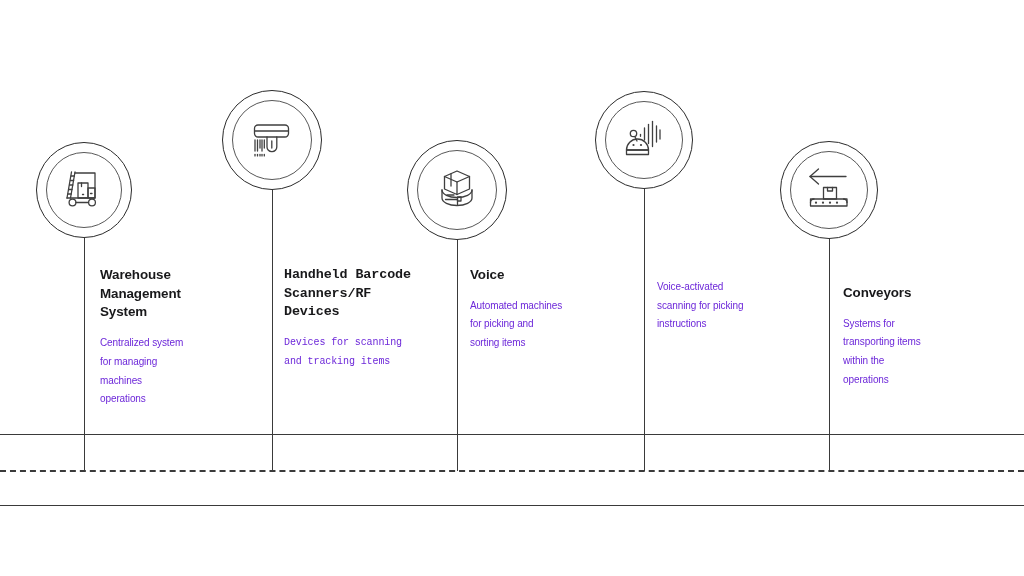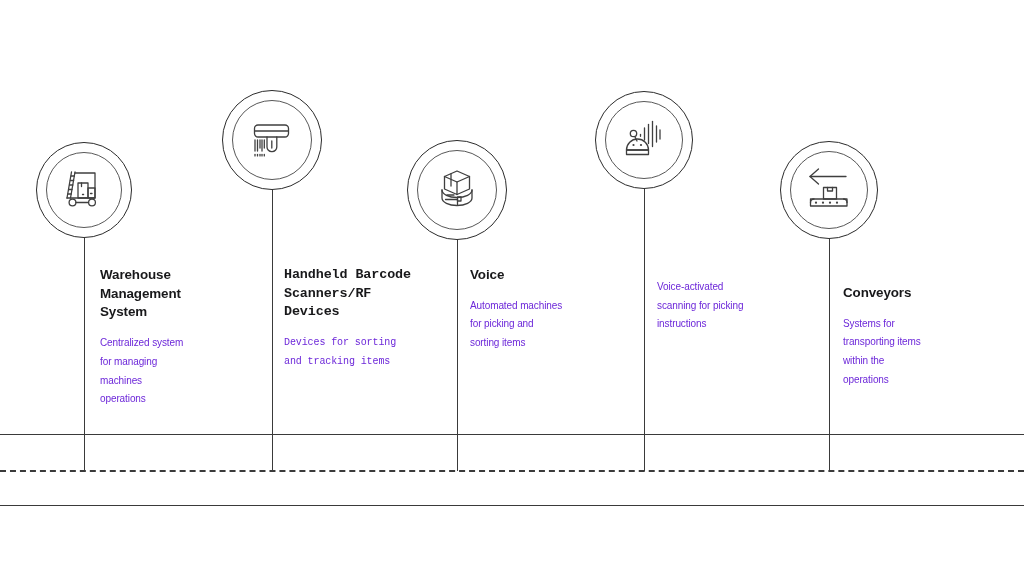--- a/index.html
+++ b/index.html
@@ -137,21 +137,21 @@
             <path d="M16 42.5 v1.4"></path>
           <path d="M18 42.5 v1.4"></path>
             <path d="M20.3 42.5 v1.4"></path>
         </svg>
       </div>
     </div>
     <div class="label" style="left:284px;top:266px;width:150px;font-family:Liberation Mono, monospace;">
       <p class="label-title">Handheld Barcode
 Scanners/RF
 Devices</p>
-      <p class="label-desc">Devices for sorting
+      <p class="label-desc">Devices for scanning
 and tracking items</p>
     </div>
   </div>
 
   <div class="node">
     <div class="stem" style="left:457px;top:240px;height:231px;"></div>
     <div class="circle-wrap" style="left:407px;top:140px;width:100px;height:100px;">
       <div class="circle-outer" style="width:100px;height:100px;"></div>
       <div class="circle-inner" style="left:10px;top:10px;width:80px;height:80px;"></div>
       <div class="icon-holder" style="left:22px;top:22px;width:56px;height:56px;">

